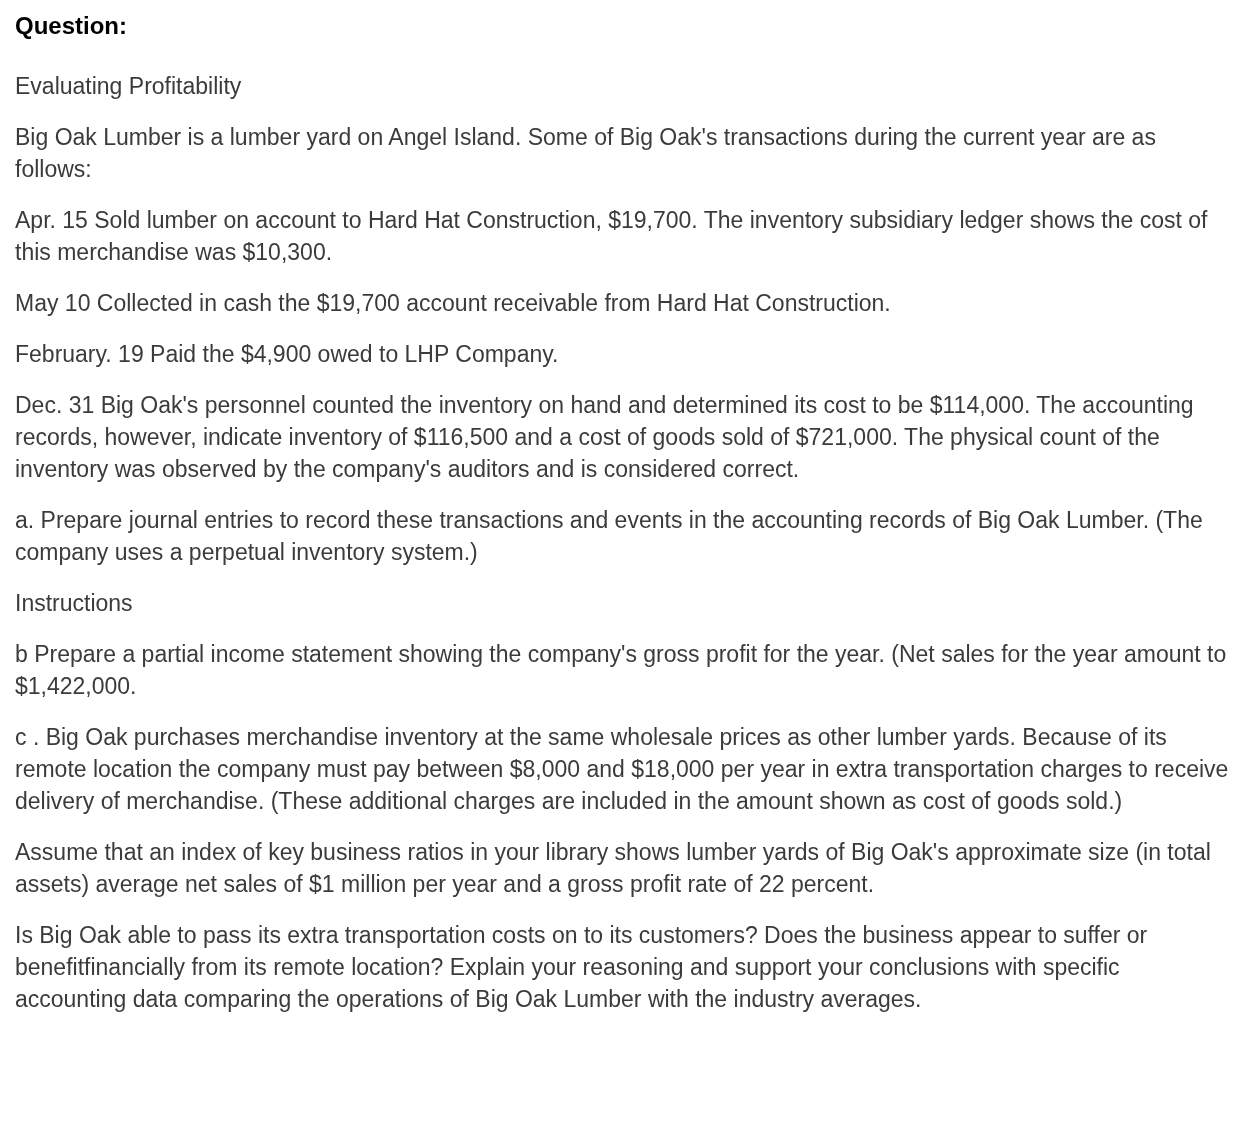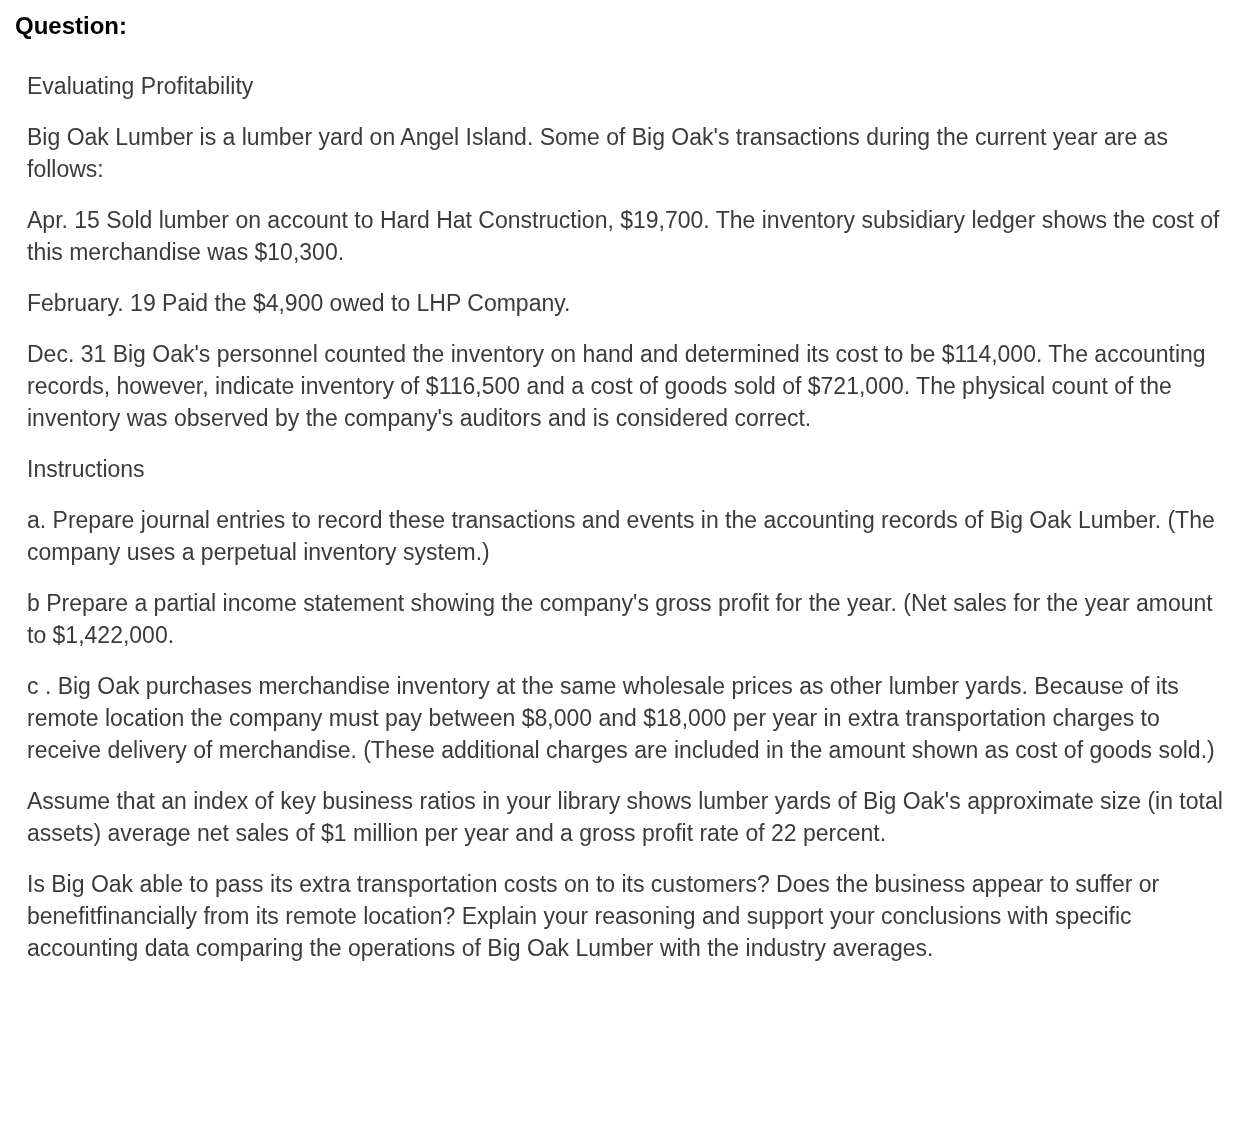--- a/index.html
+++ b/index.html
@@ -17,21 +17,21 @@
   .question-title {
     font-size: 24px;
     font-weight: bold;
     color: #000000;
     margin: 0 0 28px 0;
     line-height: 32px;
   }
   .para {
     font-size: 23px;
     line-height: 32px;
-    margin: 0 0 19px 12px;
+    margin: 0 0 19px 0;
     color: #3b3b3b;
   }
   .para .lead {
     font-weight: normal;
   }
   .para .lead:empty { display: none; }
 </style>
 </head>
 <body>
 
@@ -45,35 +45,38 @@
 
   <p class="para">
     <span>Big Oak Lumber is a lumber yard on Angel Island. Some of Big Oak's transactions during the current year are as follows:</span>
   </p>
 
   <p class="para">
     <strong class="lead">Apr. 15</strong><span> Sold lumber on account to Hard Hat Construction, $19,700. The inventory subsidiary ledger shows the cost of this merchandise was $10,300.</span>
   </p>
 
 
+  <p class="para">
+    <strong class="lead">May 10</strong><span> Collected in cash the $19,700 account receivable from Hard Hat Construction.</span>
+  </p>
 
   <p class="para">
     <strong class="lead">February. 19</strong><span> Paid the $4,900 owed to LHP Company.</span>
   </p>
 
   <p class="para">
     <strong class="lead">Dec. 31</strong><span> Big Oak's personnel counted the inventory on hand and determined its cost to be $114,000. The accounting records, however, indicate inventory of $116,500 and a cost of goods sold of $721,000. The physical count of the inventory was observed by the company's auditors and is considered correct.</span>
   </p>
 
   <p class="para">
-    <strong class="lead">Instructions</strong><span></span>
+    <strong class="lead">a.</strong><span> Prepare journal entries to record these transactions and events in the accounting records of Big Oak Lumber. (The company uses a perpetual inventory system.)</span>
   </p>
 
   <p class="para">
-    <strong class="lead">a.</strong><span> Prepare journal entries to record these transactions and events in the accounting records of Big Oak Lumber. (The company uses a perpetual inventory system.)</span>
+    <strong class="lead">Instructions</strong><span></span>
   </p>
 
   <p class="para">
     <strong class="lead">b</strong><span> Prepare a partial income statement showing the company's gross profit for the year. (Net sales for the year amount to $1,422,000.</span>
   </p>
 
   <p class="para">
     <strong class="lead">c</strong><span> . Big Oak purchases merchandise inventory at the same wholesale prices as other lumber yards. Because of its remote location the company must pay between $8,000 and $18,000 per year in extra transportation charges to receive delivery of merchandise. (These additional charges are included in the amount shown as cost of goods sold.)</span>
   </p>
 

